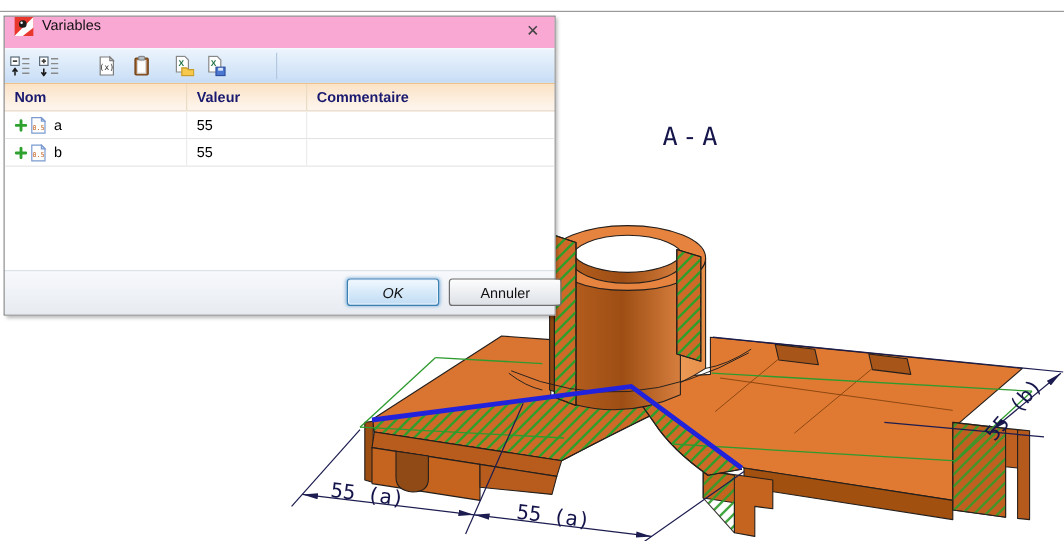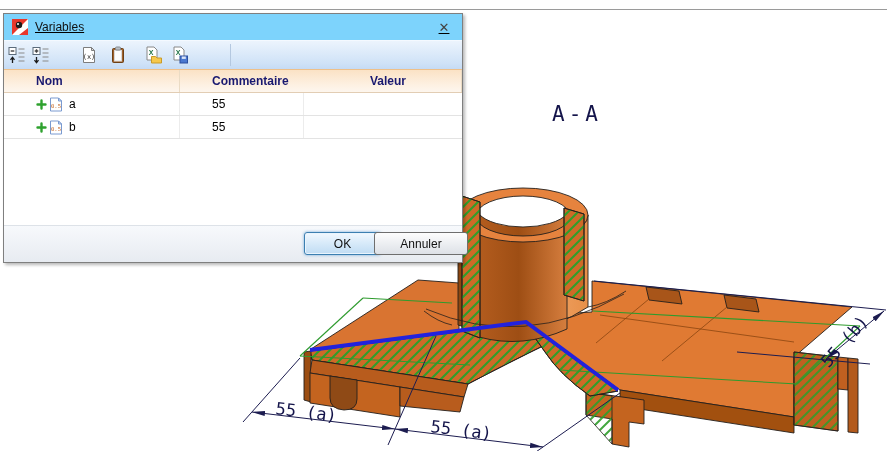--- a/index.html
+++ b/index.html
@@ -5,49 +5,49 @@
   html,body{margin:0;padding:0;background:#fff;}
   #stage{position:relative;width:887px;height:451px;overflow:hidden;background:#fff;
          font-family:"Liberation Sans",sans-serif;}
   #topline{position:absolute;left:0;top:9px;width:887px;height:1px;background:#9a9a9a;z-index:1;}
   #view3d{position:absolute;left:0;top:0;width:887px;height:451px;z-index:2;}
 
   
   .dialog{position:absolute;left:3px;top:13px;width:458px;height:248px;background:#fff;
           border:1px solid #7f7f7f;box-shadow:2px 2px 3px rgba(0,0,0,.28);z-index:10;
           display:flex;flex-direction:column;font-size:12px;color:#000;}
-  .titlebar{height:26px;display:flex;align-items:center;padding:0 4px 0 8px;background:#7dd3fc;flex:0 0 auto;text-decoration:underline;}
+  .titlebar{height:26px;display:flex;padding:0 4px 0 8px;background:#f9a8d4;flex:0 0 auto;}
   .title-ic{width:16px;height:16px;flex:0 0 auto;}
   .titletext{margin-left:7px;font-size:12px;color:#111;}
   .closebtn{margin-left:auto;width:28px;height:22px;display:flex;align-items:center;justify-content:center;
             color:#444;font-size:13px;cursor:default;}
   .toolbar{height:28px;flex:0 0 auto;position:relative;display:flex;align-items:center;
            background:linear-gradient(#ecf4fd,#cfe2f7 80%,#c5dbf5);border-top:1px solid #f4f9ff;}
   .tbtn{width:22px;height:22px;display:flex;align-items:center;justify-content:center;flex:0 0 auto;}
   .tsep{position:absolute;left:226px;top:3px;bottom:3px;width:1px;background:#b4c8e0;}
   .thead{height:22px;flex:0 0 auto;display:flex;
          background:linear-gradient(#fbe2c5,#fdf1e3 70%,#fdf6ee);
          border-top:1px solid #eec08a;border-bottom:1px solid #e2cdb4;
          color:#191970;font-weight:bold;}
   .thead .c{border-right:1px solid #eadbc4;}
-  .c{display:flex;align-items:center;padding-left:8px;box-sizing:border-box;overflow:hidden;margin-left:24px;}
+  .c{display:flex;align-items:center;padding-left:8px;box-sizing:border-box;overflow:hidden;}
   .c.name{flex:0 0 152px;}
   .c.val{flex:0 0 100px;}
   .c.com{flex:1 1 auto;border-right:none !important;}
   .trow{height:22px;flex:0 0 auto;display:flex;border-bottom:1px solid #e3e3e3;background:#fff;}
   .trow .c{border-right:1px solid #ececec;}
   .rowics{display:flex;align-items:center;gap:2px;margin-right:6px;}
   .listrest{flex:1 1 auto;background:#fff;}
   .dfooter{flex:0 0 36px;position:relative;background:linear-gradient(#f7f9fc,#e7ebf1);
            border-top:1px solid #dde2e8;}
   .btn{position:absolute;top:6px;height:23px;border-radius:3px;display:flex;align-items:center;
        justify-content:center;font-size:12px;color:#111;box-sizing:border-box;}
-  .btn.ok{left:300px;width:77px;border:1px solid #3c7fb1;
+  .btn.ok{left:285px;width:77px;border:1px solid #3c7fb1;
           background:linear-gradient(#f2f8fe,#d9ebfa 45%,#c0dcf3);
-          box-shadow:0 0 3px rgba(80,150,210,.8), inset 0 0 0 1px #e9f4fd;}
+          box-shadow:0 0 3px rgba(80,150,210,.8), inset 0 0 0 1px #e9f4fd;font-style:italic;}
   .btn.cancel{left:370px;width:94px;border:1px solid #6e6e6e;
           background:linear-gradient(#fdfdfd,#eef0f3 45%,#dde1e7);}
 </style>
 </head>
 <body>
 
 <div id="stage">
 
   <div id="topline"></div>
 
@@ -217,22 +217,22 @@
           <text x="7" y="9" font-size="7" font-weight="bold" text-anchor="middle" fill="#217346" font-family="'Liberation Sans',sans-serif">X</text>
           <rect x="9" y="10" width="7.5" height="7" fill="#4a78d0" stroke="#2d4f9e"></rect>
           <rect x="10.8" y="10.5" width="4" height="2.4" fill="#dce6f8"></rect>
         </svg>
       </span>
       <span class="tsep"></span>
     </div>
 
     <div class="thead">
       <div class="c name">Nom</div>
+      <div class="c val">Valeur</div>
       <div class="c com">Commentaire</div>
-      <div class="c val">Valeur</div>
     </div>
 
     <div class="trow">
       <div class="c name">
         <span class="rowics">
           <svg width="11" height="11" viewBox="0 0 11 11">
             <path d="M5.5,1.5 v8 M1.5,5.5 h8" stroke="#2ea12e" stroke-width="2.4" stroke-linecap="round"></path>
           </svg>
           <svg width="14" height="15" viewBox="0 0 13 15">
             <path d="M1,1 h8 l3,3 v10 h-11 z" fill="#fff" stroke="#7a9ad0"></path>

